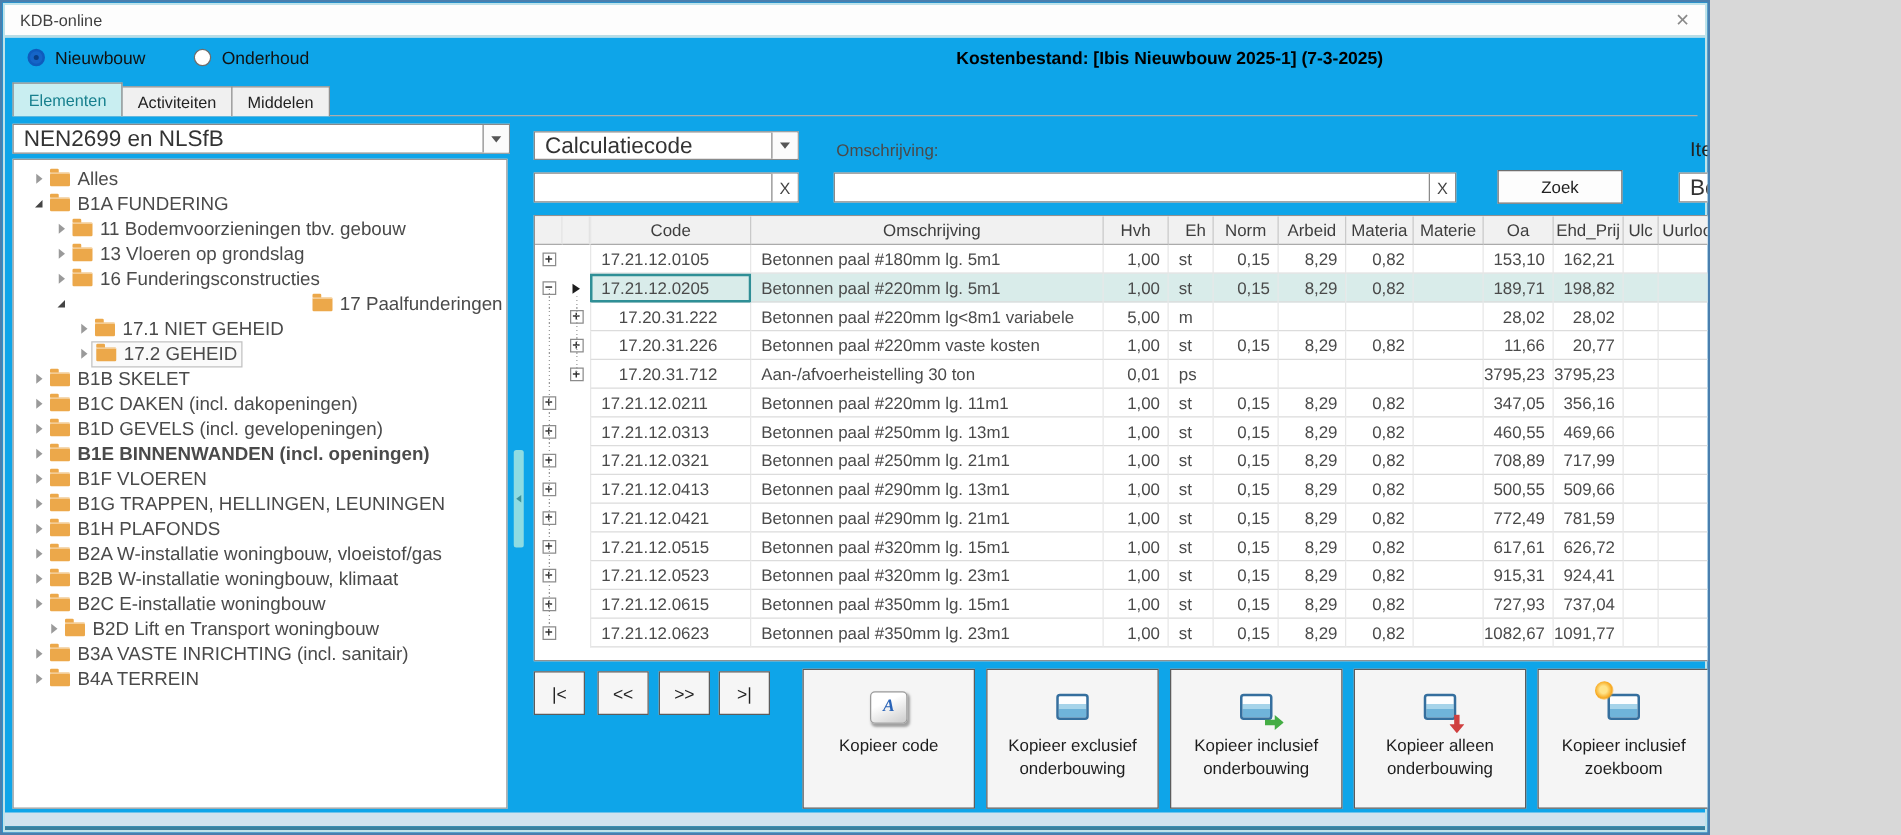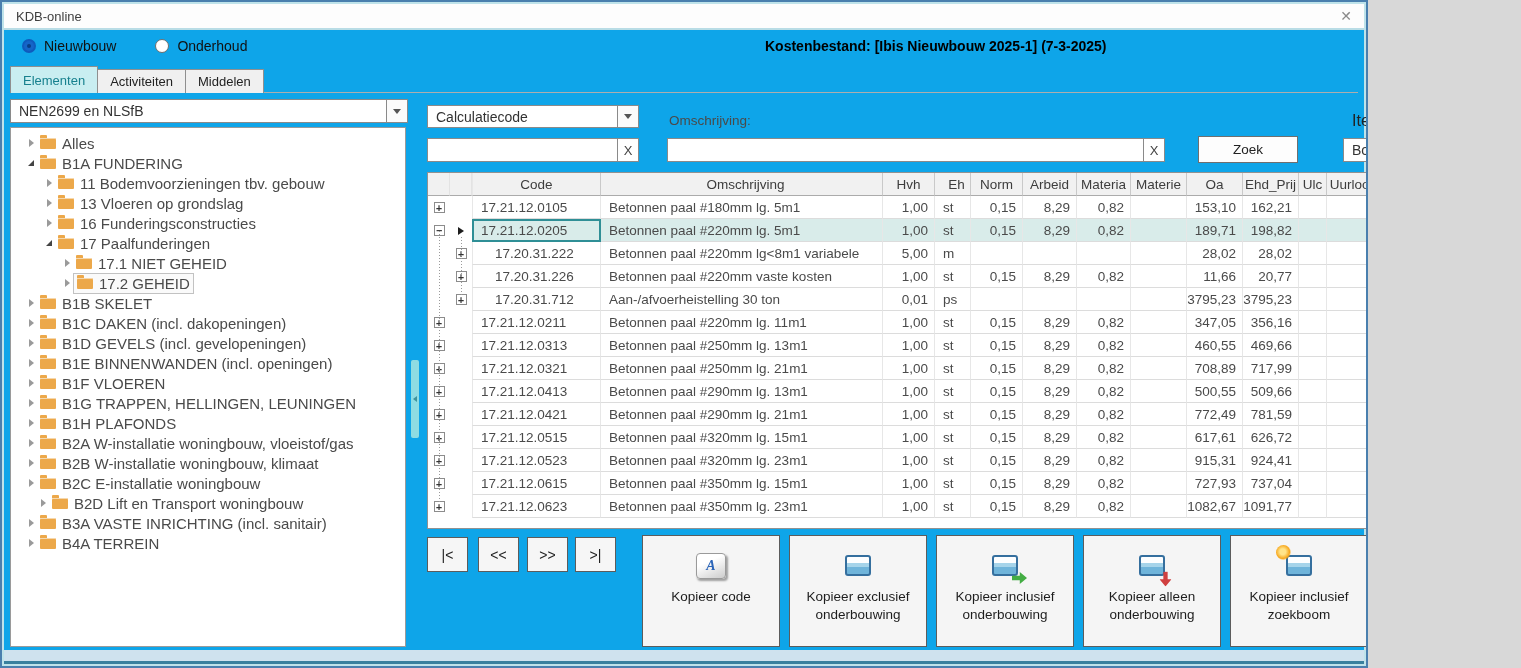--- a/index.html
+++ b/index.html
@@ -33,21 +33,21 @@
   
   .tab-underline{ position:absolute; left:8px; right:8px; top:90px; height:1px; background:#adadad; }
   .tab-bar{ position:absolute; left:8px; top:65px; height:26px; display:flex; align-items:flex-end; }
   .tab{ height:24px; padding:0 12px; background:#f0f0f0; border:1px solid #8f8f8f; border-bottom:none;
         display:flex; align-items:center; font-size:13px; color:#222; margin-right:-1px; }
   .tab.active{ height:27px; background:#c9eef1; color:#17808e; position:relative; z-index:2; }
 
   
   .left-panel{ position:absolute; left:8px; top:95px; width:398px; height:552px; }
   .combo{ position:absolute; height:24px; background:#fff; border:1px solid #8a8a8a; display:flex; align-items:center; }
-  .combo .cval{ flex:1; padding-left:8px; font-size:14px; color:#333; white-space:nowrap; overflow:hidden; }
+  .combo .cval{ flex:1; padding-left:8px; font-size:18px; color:#333; white-space:nowrap; overflow:hidden; }
   .combo .carrow{ width:21px; align-self:stretch; border-left:1px solid #8a8a8a; background:#fbfbfb;
                   display:flex; align-items:center; justify-content:center; }
   .tri-down{ width:0; height:0; border-left:4px solid transparent; border-right:4px solid transparent; border-top:5px solid #555; }
   .class-combo{ left:0; top:2px; width:398px; }
 
   .tree{ position:absolute; left:0; top:30px; width:396px; height:520px; background:#fff; border:1px solid #9a9a9a; overflow:hidden; padding-top:5px; }
   .titem{ height:20px; display:flex; align-items:center; font-size:15px; color:#4a4a4a; white-space:nowrap; }
   .texp{ width:12px; display:inline-flex; justify-content:center; flex:none; }
   .texp.collapsed::before{ content:""; border-top:4px solid transparent; border-bottom:4px solid transparent; border-left:5px solid #9a9a9a; }
   .texp.expanded::before{ content:""; border-left:6px solid transparent; border-bottom:6px solid #444; }
@@ -220,21 +220,21 @@
       <span class="tlabel">13 Vloeren op grondslag</span>
     </span>
   </div>
         <div class="titem" style="padding-left: 32px;">
     <span class="texp collapsed"></span>
     <span class="tsel">
       <span class="folder-icon"></span>
       <span class="tlabel">16 Funderingsconstructies</span>
     </span>
   </div>
-        <div class="titem" style="padding-left: 32px;">
+        <div class="titem" style="padding-left: 32px; justify-content: space-between;">
     <span class="texp expanded"></span>
     <span class="tsel">
       <span class="folder-icon"></span>
       <span class="tlabel">17 Paalfunderingen</span>
     </span>
   </div>
         <div class="titem" style="padding-left: 50px;">
     <span class="texp collapsed"></span>
     <span class="tsel">
       <span class="folder-icon"></span>
@@ -262,21 +262,21 @@
       <span class="tlabel">B1C DAKEN (incl. dakopeningen)</span>
     </span>
   </div>
         <div class="titem" style="padding-left: 14px;">
     <span class="texp collapsed"></span>
     <span class="tsel">
       <span class="folder-icon"></span>
       <span class="tlabel">B1D GEVELS (incl. gevelopeningen)</span>
     </span>
   </div>
-        <div class="titem" style="padding-left: 14px;">
+        <div class="titem" style="padding-left: 14px; font-weight: bold;">
     <span class="texp collapsed"></span>
     <span class="tsel">
       <span class="folder-icon"></span>
       <span class="tlabel">B1E BINNENWANDEN (incl. openingen)</span>
     </span>
   </div>
         <div class="titem" style="padding-left: 14px;">
     <span class="texp collapsed"></span>
     <span class="tsel">
       <span class="folder-icon"></span>

